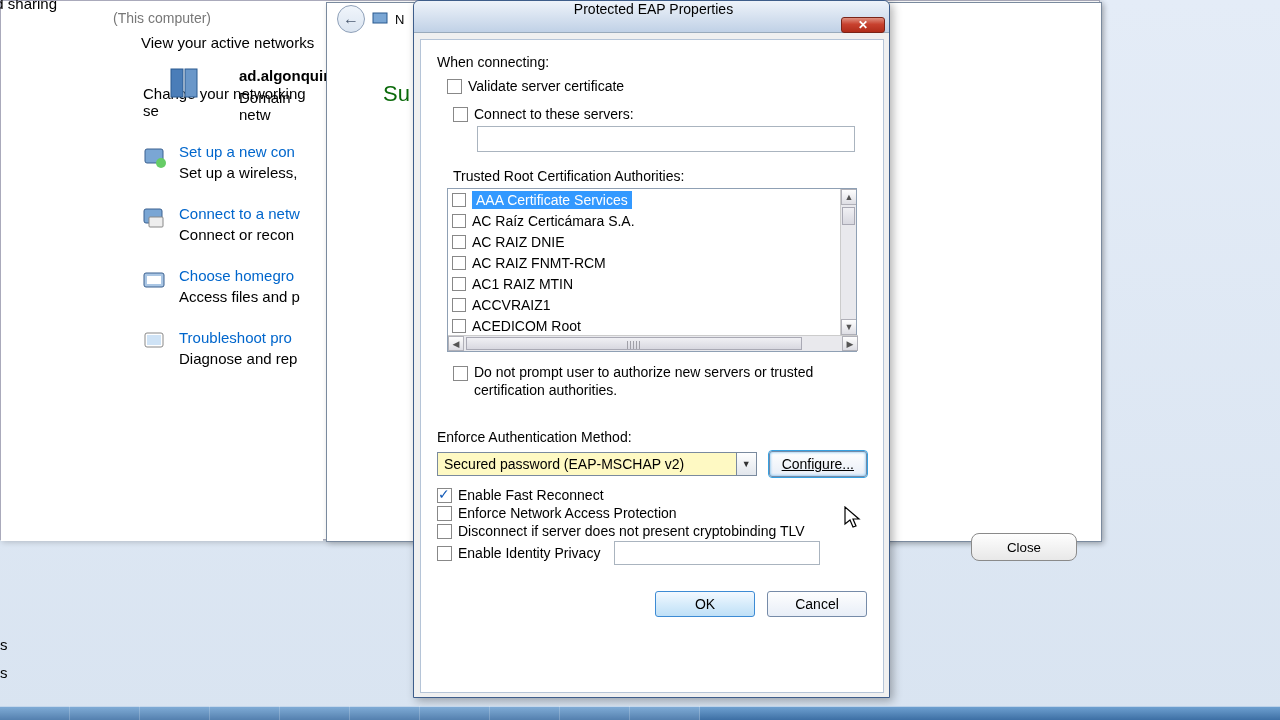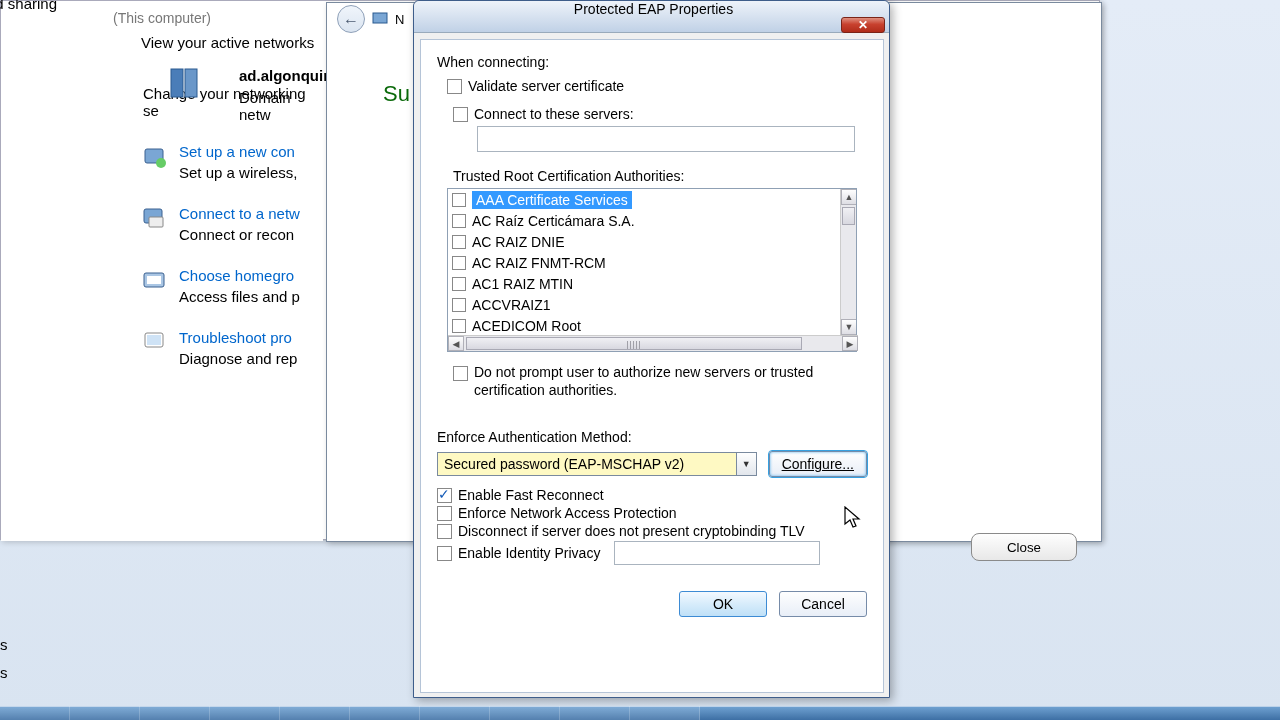--- a/index.html
+++ b/index.html
@@ -237,21 +237,21 @@
 .priv-input {
   width: 206px; height:24px;
   border:1px solid #aab4bf;
   margin-left: 14px;
 }
 
 .dialog-buttons {
   display:flex; justify-content:flex-end; gap:12px;
   margin-top: 26px;
 }
-.dialog-buttons .btn { width: 88px; }
+.dialog-buttons .btn { width: 100px; }
 
 .cursor {
   position:absolute;
   left: 844px; top: 506px;
   width:20px; height:24px;
   pointer-events:none;
 }
 
 .taskbar {
   position:absolute; bottom:0; left:0;

